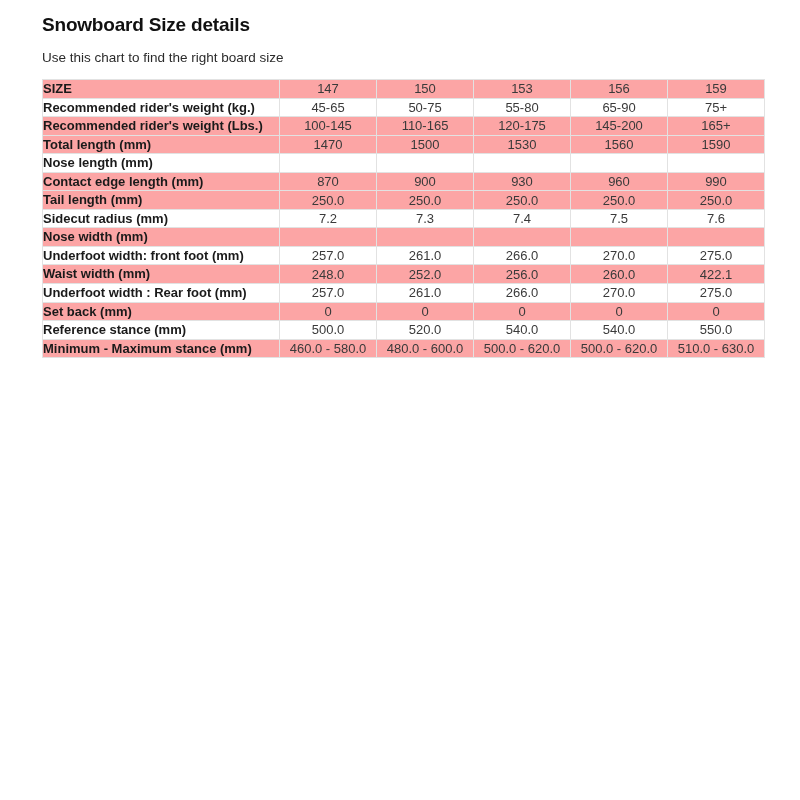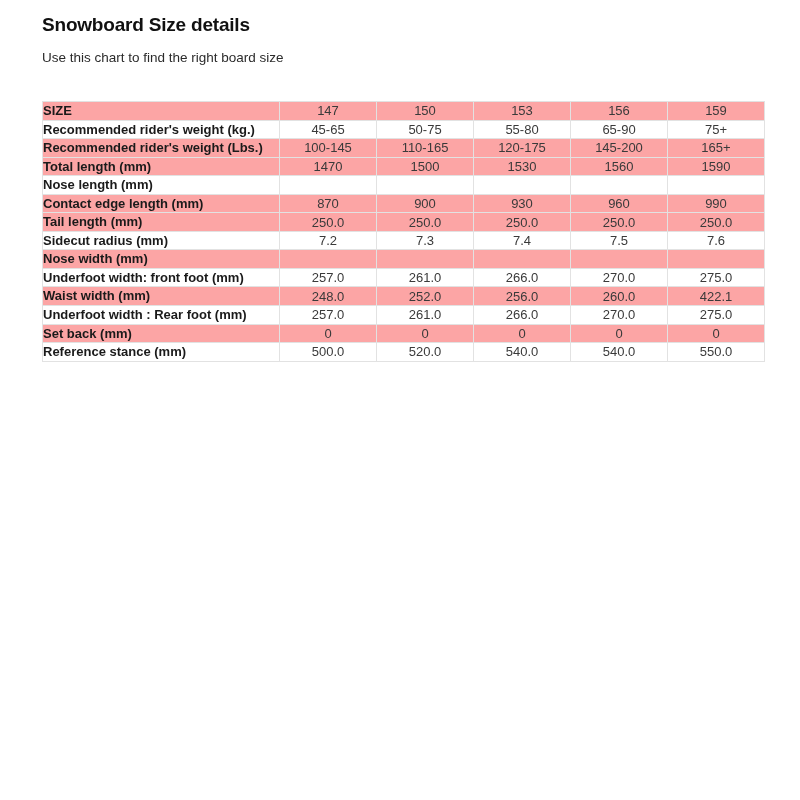--- a/index.html
+++ b/index.html
@@ -23,21 +23,21 @@
   .page-title {
     font-size: 19px;
     font-weight: bold;
     letter-spacing: -0.2px;
     margin: 0 0 14px 0;
     color: #111111;
   }
   .subtitle {
     font-size: 13.5px;
     color: #2b2b2b;
-    margin: 0 0 36px 0;
+    margin: 0 0 14px 0;
   }
   table.size-chart {
     border-collapse: collapse;
     width: 718px;
     table-layout: fixed;
     font-size: 13px;
   }
   table.size-chart td {
     border: 1px solid #e2e2e2;
     padding: 0;
@@ -185,15 +185,23 @@
           <td class="val-cell">0</td>
         </tr>
         <tr class="row-plain">
           <td class="label-cell">Reference stance (mm)</td>
           <td class="val-cell">500.0</td>
           <td class="val-cell">520.0</td>
           <td class="val-cell">540.0</td>
           <td class="val-cell">540.0</td>
           <td class="val-cell">550.0</td>
         </tr>
+        <tr class="row-shaded">
+          <td class="label-cell">Minimum - Maximum stance (mm)</td>
+          <td class="val-cell">460.0 - 580.0</td>
+          <td class="val-cell">480.0 - 600.0</td>
+          <td class="val-cell">500.0 - 620.0</td>
+          <td class="val-cell">500.0 - 620.0</td>
+          <td class="val-cell">510.0 - 630.0</td>
+        </tr>
       </tbody>
   </table>
 </div>
 
 </body></html>

